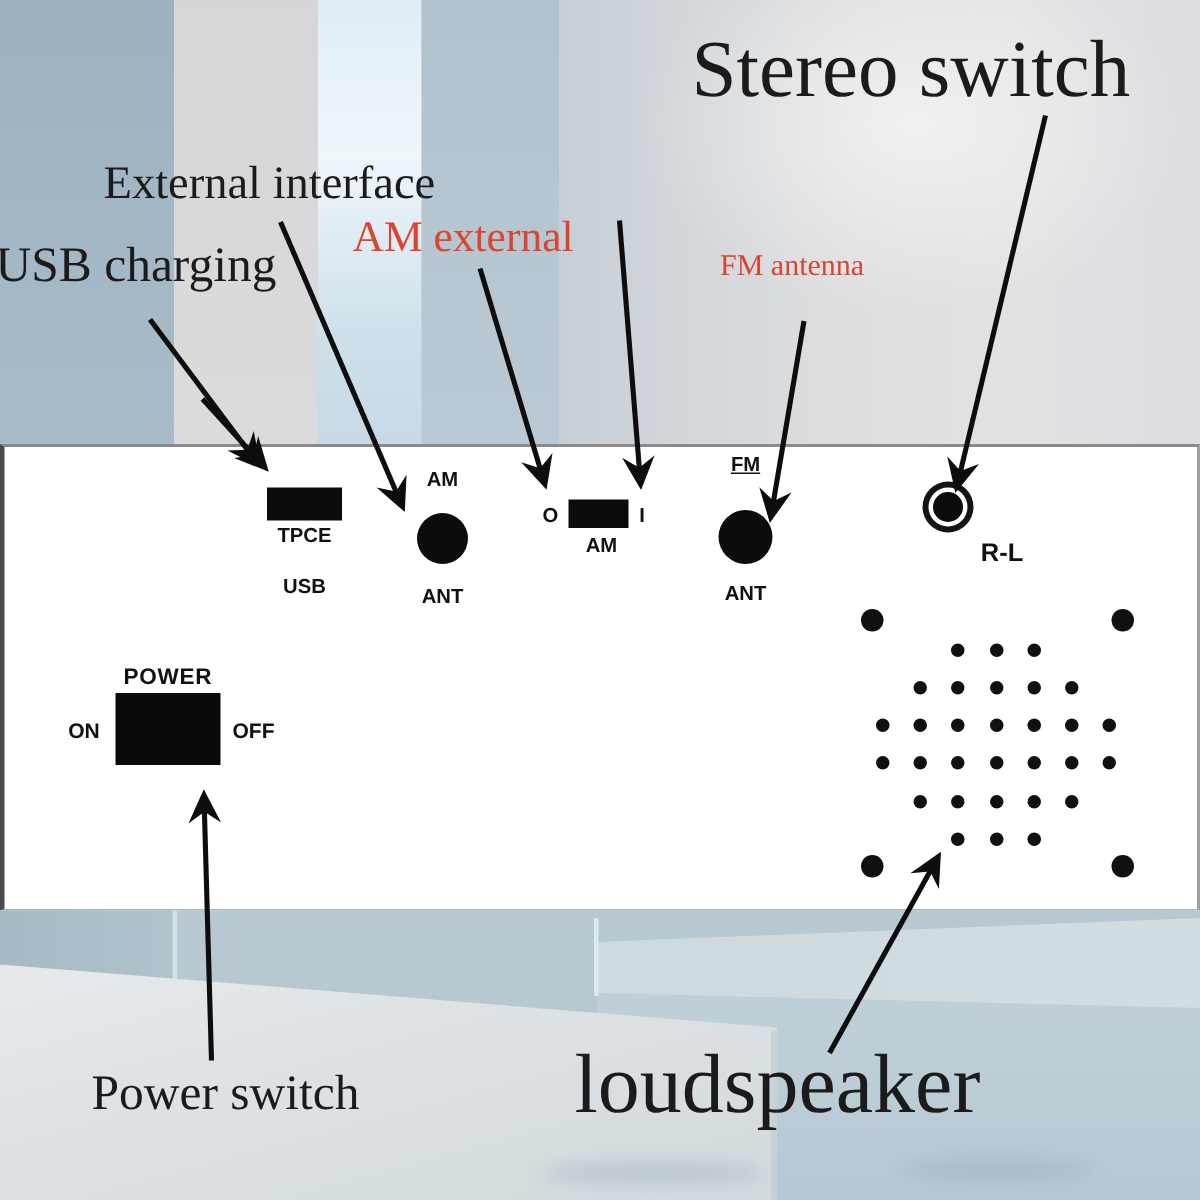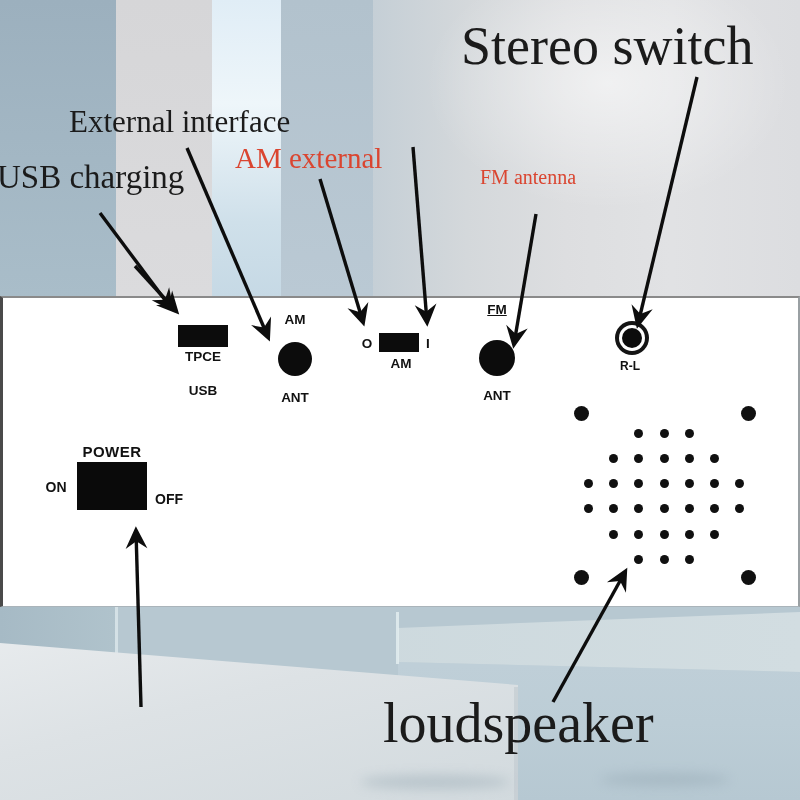--- a/index.html
+++ b/index.html
@@ -102,26 +102,26 @@
   <div class="plabel" style="left:384px;top:357px;width:34px;">AM</div>
 
   <div class="plabel" style="left:479px;top:303px;width:36px;text-decoration:underline;">FM</div>
   <div class="knob knob-fm"></div>
   <div class="plabel" style="left:478px;top:389px;width:38px;">ANT</div>
 
   <div class="jack-outer">
     <div class="jack-ring"></div>
     <div class="jack-core"></div>
   </div>
-  <div class="plabel" style="left:613px;top:360px;width:34px;font-size:12px;">R-L</div>
+  <div class="plabel" style="left:651px;top:360px;width:34px;font-size:17px;">R-L</div>
 
   <div class="plabel" style="left:77px;top:444px;width:70px;font-size:15px;letter-spacing:.5px;">POWER</div>
   <div class="power-rect"></div>
   <div class="plabel" style="left:42px;top:480px;width:28px;font-size:14px;">ON</div>
-  <div class="plabel" style="left:152px;top:480px;width:34px;font-size:14px;margin-top:12px;">OFF</div>
+  <div class="plabel" style="left:152px;top:480px;width:34px;font-size:14px;">OFF</div>
 
   <div id="speaker-dots">
       <div class="dot" style="left: 634.2px; top: 428.5px; width: 9px; height: 9px; background: rgb(16, 16, 16);"></div>
       <div class="dot" style="left: 659.5px; top: 428.5px; width: 9px; height: 9px; background: rgb(16, 16, 16);"></div>
       <div class="dot" style="left: 684.8px; top: 428.5px; width: 9px; height: 9px; background: rgb(16, 16, 16);"></div>
       <div class="dot" style="left: 608.9px; top: 453.8px; width: 9px; height: 9px; background: rgb(16, 16, 16);"></div>
       <div class="dot" style="left: 634.2px; top: 453.8px; width: 9px; height: 9px; background: rgb(16, 16, 16);"></div>
       <div class="dot" style="left: 659.5px; top: 453.8px; width: 9px; height: 9px; background: rgb(16, 16, 16);"></div>
       <div class="dot" style="left: 684.8px; top: 453.8px; width: 9px; height: 9px; background: rgb(16, 16, 16);"></div>
       <div class="dot" style="left: 710.1px; top: 453.8px; width: 9px; height: 9px; background: rgb(16, 16, 16);"></div>
@@ -163,20 +163,21 @@
     <div class="ped-edge"></div>
     <div class="shadow shadow-1"></div>
     <div class="shadow shadow-2"></div>
   </div>
 
   <div class="ann ann-stereo">Stereo switch</div>
   <div class="ann ann-extint">External interface</div>
   <div class="ann ann-amext red">AM external</div>
   <div class="ann ann-usb">USB charging</div>
   <div class="ann ann-fm red">FM antenna</div>
+  <div class="ann ann-power">Power switch</div>
   <div class="ann ann-loud">loudspeaker</div>
 
   <svg id="arrow-layer" class="arrow-layer" viewBox="0 0 800 800">
     <defs>
       <marker id="ah" markerWidth="7" markerHeight="7" refX="5.4" refY="3.5" orient="auto" markerUnits="strokeWidth">
         <path d="M0.2,0.3 L6.8,3.5 L0.2,6.7 L2.4,3.5 z" fill="#0d0d0d"></path>
       </marker>
     </defs>
   <line x1="697" y1="77" x2="638" y2="324" stroke="#0d0d0d" stroke-width="3.4" marker-end="url(#ah)"></line>
       <line x1="187" y1="148" x2="268" y2="337" stroke="#0d0d0d" stroke-width="3.4" marker-end="url(#ah)"></line>

